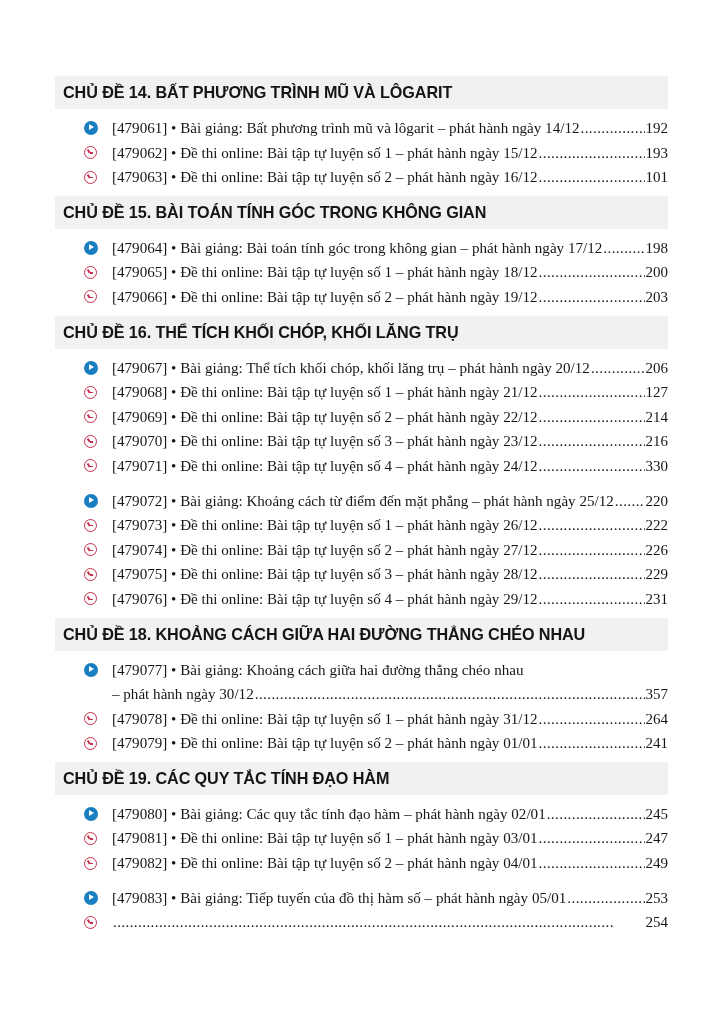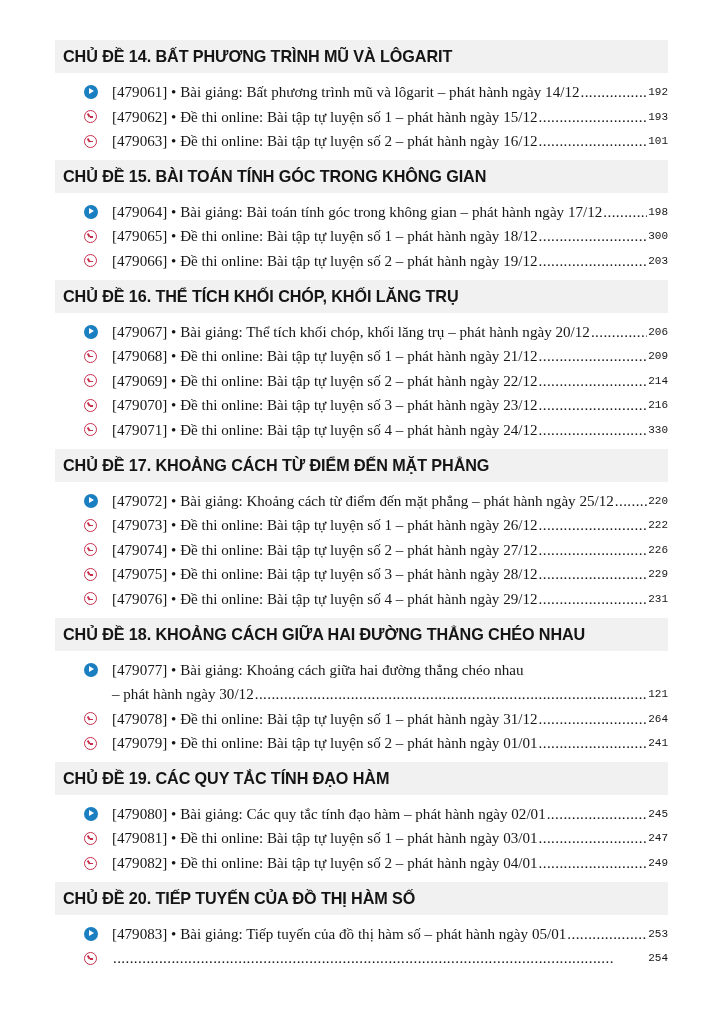--- a/index.html
+++ b/index.html
@@ -14,21 +14,21 @@
     color: #1a1a1a;
     overflow: hidden;
   }
 
   .page {
     position: relative;
     width: 721px;
     height: 1024px;
     background: #ffffff;
     box-sizing: border-box;
-    padding: 40px 53px 0 55px;
+    padding: 76px 53px 0 55px;
   }
 
   .toc {
     width: 613px;
   }
 
   
   .section {
     width: 100%;
   }
@@ -146,23 +146,22 @@
     letter-spacing: 0.4px;
     margin: 0 0 0 1px;
     min-width: 6px;
   }
   .entry-leader::before {
     content: "........................................................................................................................";
   }
   .entry-page {
     flex: 0 0 auto;
     text-align: right;
-    font-size: 11px;
+    font-size: 15px;
     padding-left: 1px;
-    font-family: Liberation Mono, monospace;
   }
   .entry-line.wrap-first .entry-text {
     flex: 1 1 auto;
   }
 </style>
 </head>
 <body>
 
 <div class="page">
   <div class="toc" id="toc-root">
@@ -227,21 +226,21 @@
             </div>
           </div>
           <div class="entry">
             <div class="entry-icon">
               <div class="icon-clock-circle"></div>
             </div>
             <div class="entry-body">
               <div class="entry-line">
                 <span class="entry-text">[479065] • Đề thi online: Bài tập tự luyện số 1 – phát hành ngày 18/12</span>
                 <span class="entry-leader"></span>
-                <span class="entry-page">300</span>
+                <span class="entry-page">200</span>
               </div>
             </div>
           </div>
           <div class="entry">
             <div class="entry-icon">
               <div class="icon-clock-circle"></div>
             </div>
             <div class="entry-body">
               <div class="entry-line">
                 <span class="entry-text">[479066] • Đề thi online: Bài tập tự luyện số 2 – phát hành ngày 19/12</span>
@@ -270,21 +269,21 @@
             </div>
           </div>
           <div class="entry">
             <div class="entry-icon">
               <div class="icon-clock-circle"></div>
             </div>
             <div class="entry-body">
               <div class="entry-line">
                 <span class="entry-text">[479068] • Đề thi online: Bài tập tự luyện số 1 – phát hành ngày 21/12</span>
                 <span class="entry-leader"></span>
-                <span class="entry-page">209</span>
+                <span class="entry-page">127</span>
               </div>
             </div>
           </div>
           <div class="entry">
             <div class="entry-icon">
               <div class="icon-clock-circle"></div>
             </div>
             <div class="entry-body">
               <div class="entry-line">
                 <span class="entry-text">[479069] • Đề thi online: Bài tập tự luyện số 2 – phát hành ngày 22/12</span>
@@ -313,23 +312,20 @@
               <div class="entry-line">
                 <span class="entry-text">[479071] • Đề thi online: Bài tập tự luyện số 4 – phát hành ngày 24/12</span>
                 <span class="entry-leader"></span>
                 <span class="entry-page">330</span>
               </div>
             </div>
           </div>
         </div>
       </div>
       <div class="section">
-        <div class="section-header">
-          <div class="section-header-title">CHỦ ĐỀ 17. KHOẢNG CÁCH TỪ ĐIỂM ĐẾN MẶT PHẲNG</div>
-        </div>
         <div class="entries">
           <div class="entry">
             <div class="entry-icon">
               <div class="icon-play-circle"></div>
             </div>
             <div class="entry-body">
               <div class="entry-line">
                 <span class="entry-text">[479072] • Bài giảng: Khoảng cách từ điểm đến mặt phẳng – phát hành ngày 25/12</span>
                 <span class="entry-leader"></span>
                 <span class="entry-page">220</span>
@@ -395,21 +391,21 @@
             <div class="entry-icon">
               <div class="icon-play-circle"></div>
             </div>
             <div class="entry-body">
               <div class="entry-line wrap-first">
                 <span class="entry-text">[479077] • Bài giảng: Khoảng cách giữa hai đường thẳng chéo nhau</span>
               </div>
               <div class="entry-line">
                 <span class="entry-text">– phát hành ngày 30/12</span>
                 <span class="entry-leader"></span>
-                <span class="entry-page">121</span>
+                <span class="entry-page">357</span>
               </div>
             </div>
           </div>
           <div class="entry">
             <div class="entry-icon">
               <div class="icon-clock-circle"></div>
             </div>
             <div class="entry-body">
               <div class="entry-line">
                 <span class="entry-text">[479078] • Đề thi online: Bài tập tự luyện số 1 – phát hành ngày 31/12</span>
@@ -469,23 +465,20 @@
               <div class="entry-line">
                 <span class="entry-text">[479082] • Đề thi online: Bài tập tự luyện số 2 – phát hành ngày 04/01</span>
                 <span class="entry-leader"></span>
                 <span class="entry-page">249</span>
               </div>
             </div>
           </div>
         </div>
       </div>
       <div class="section">
-        <div class="section-header">
-          <div class="section-header-title">CHỦ ĐỀ 20. TIẾP TUYẾN CỦA ĐỒ THỊ HÀM SỐ</div>
-        </div>
         <div class="entries">
           <div class="entry">
             <div class="entry-icon">
               <div class="icon-play-circle"></div>
             </div>
             <div class="entry-body">
               <div class="entry-line">
                 <span class="entry-text">[479083] • Bài giảng: Tiếp tuyến của đồ thị hàm số – phát hành ngày 05/01</span>
                 <span class="entry-leader"></span>
                 <span class="entry-page">253</span>

